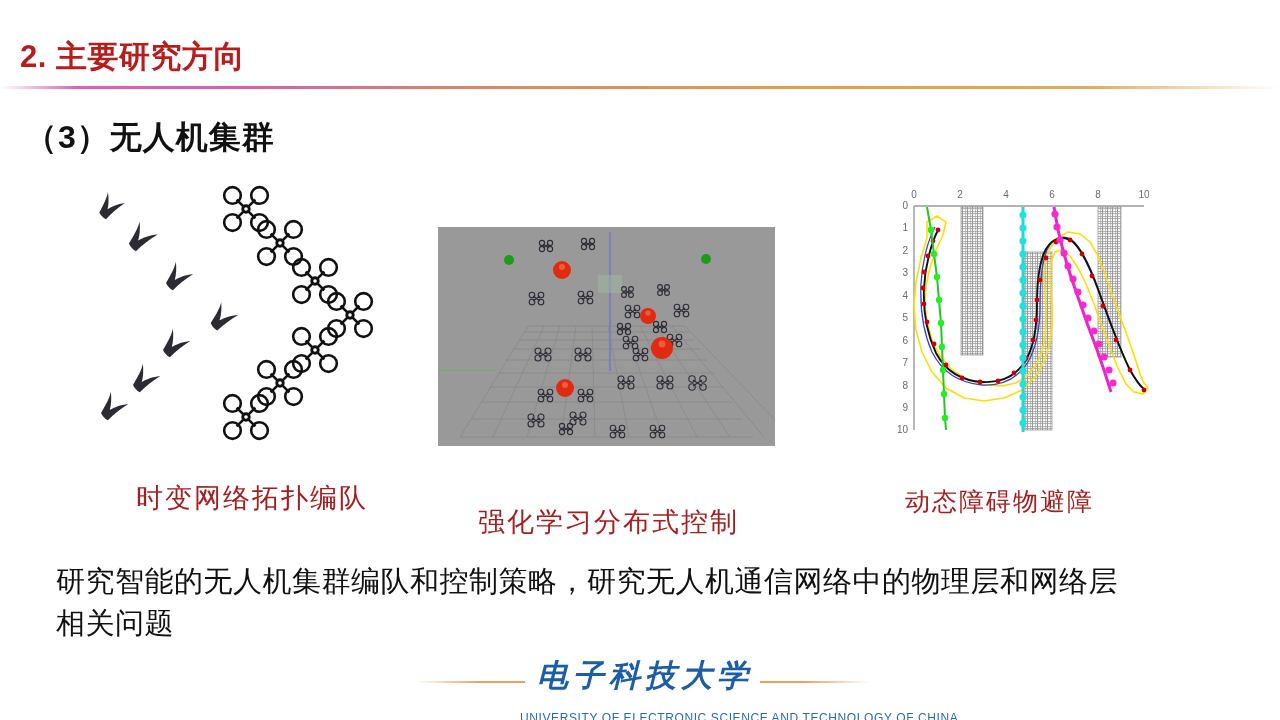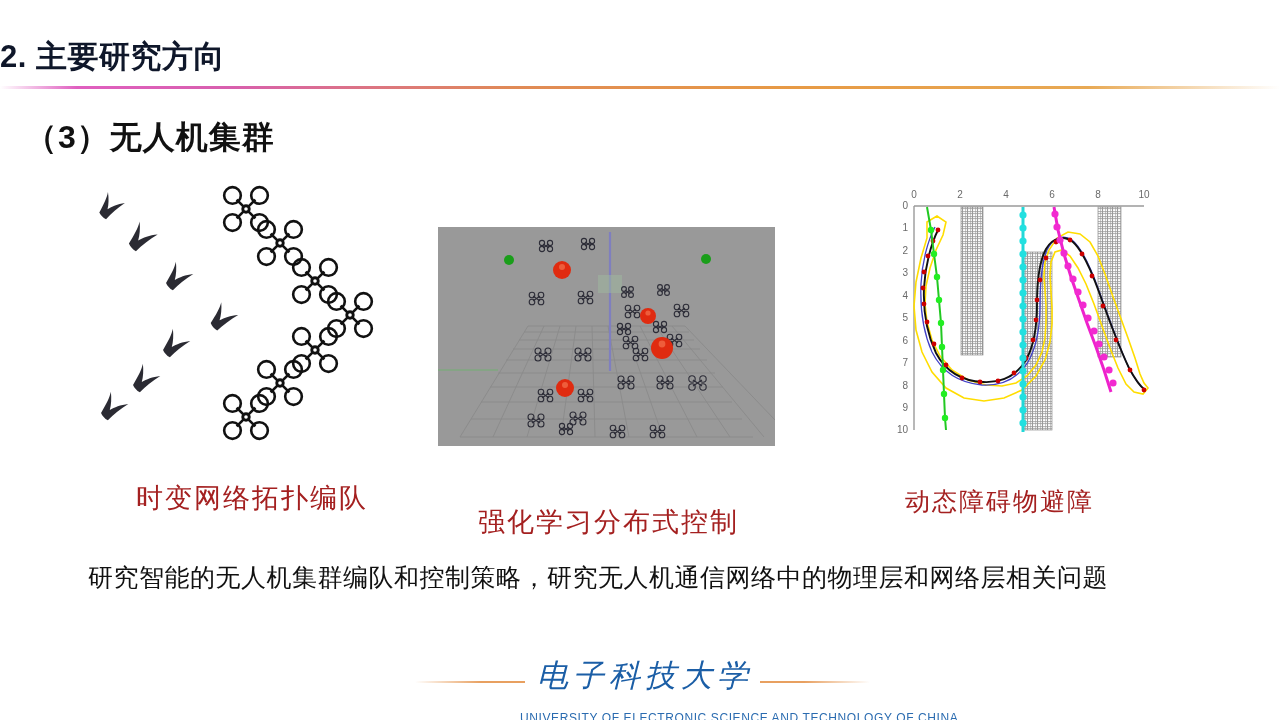--- a/index.html
+++ b/index.html
@@ -6,25 +6,25 @@
   html, body { width: 1280px; height: 720px; overflow: hidden; }
   body {
     background: #ffffff;
     font-family: "Liberation Sans", "DejaVu Sans", sans-serif;
     position: relative;
   }
 
   
   .slide-title {
     position: absolute;
-    left: 0;
+    left: 20px;
     top: 36px;
     font-size: 31px;
     font-weight: bold;
-    color: #0f172a;
+    color: #b91c1c;
     letter-spacing: 0.5px;
     white-space: nowrap;
   }
   .header-rule {
     position: absolute;
     left: 0;
     top: 86px;
     width: 1280px;
     height: 3px;
     background: linear-gradient(to right,
@@ -76,45 +76,45 @@
     white-space: nowrap;
     letter-spacing: 2px;
   }
   #caption-1 { left: 104px; top: 480px; margin-left: 32px; }
   #caption-2 { left: 478px; top: 480px; margin-top: 24px; }
   #caption-3 { left: 905px; top: 485px; font-size: 25px; }
 
   
   .body-text {
     position: absolute;
-    left: 88px;
+    left: 56px;
     top: 560px;
     width: 1090px;
     font-family: "Liberation Serif", "DejaVu Serif", serif;
-    font-size: 25px;
+    font-size: 29px;
     line-height: 1.45;
     color: #111111;
     letter-spacing: 0.5px;
   }
 
   
   .footer { position: absolute; left: 0; top: 650px; width: 1280px; height: 70px; }
   .footer-line {
     position: absolute; top: 31px; height: 2px;
   }
   .footer-line.left  { left: 415px;  width: 110px;
     background: linear-gradient(to right, rgba(232,160,96,0) 0%, #e8a060 60%, #e8a060 100%); }
   .footer-line.right { left: 760px;  width: 110px;
     background: linear-gradient(to left, rgba(232,160,96,0) 0%, #e8a060 60%, #e8a060 100%); }
   .footer-logo {
     position: absolute; left: 520px; top: 655px; width: 250px; text-align: center;
   }
   .footer-logo-cn {
     font-family: "Liberation Serif", "DejaVu Serif", serif;
-    font-size: 31px; font-weight: normal; color: #1b5ea6;
+    font-size: 31px; font-weight: bold; color: #1b5ea6;
     letter-spacing: 5px; white-space: nowrap; font-style: italic;
   }
   .footer-logo-en {
     margin-top: 14px;
     font-size: 12px; color: #2a6bb0; letter-spacing: 0.6px; white-space: nowrap;
   }
 </style>
 </head>
 <body>
 

